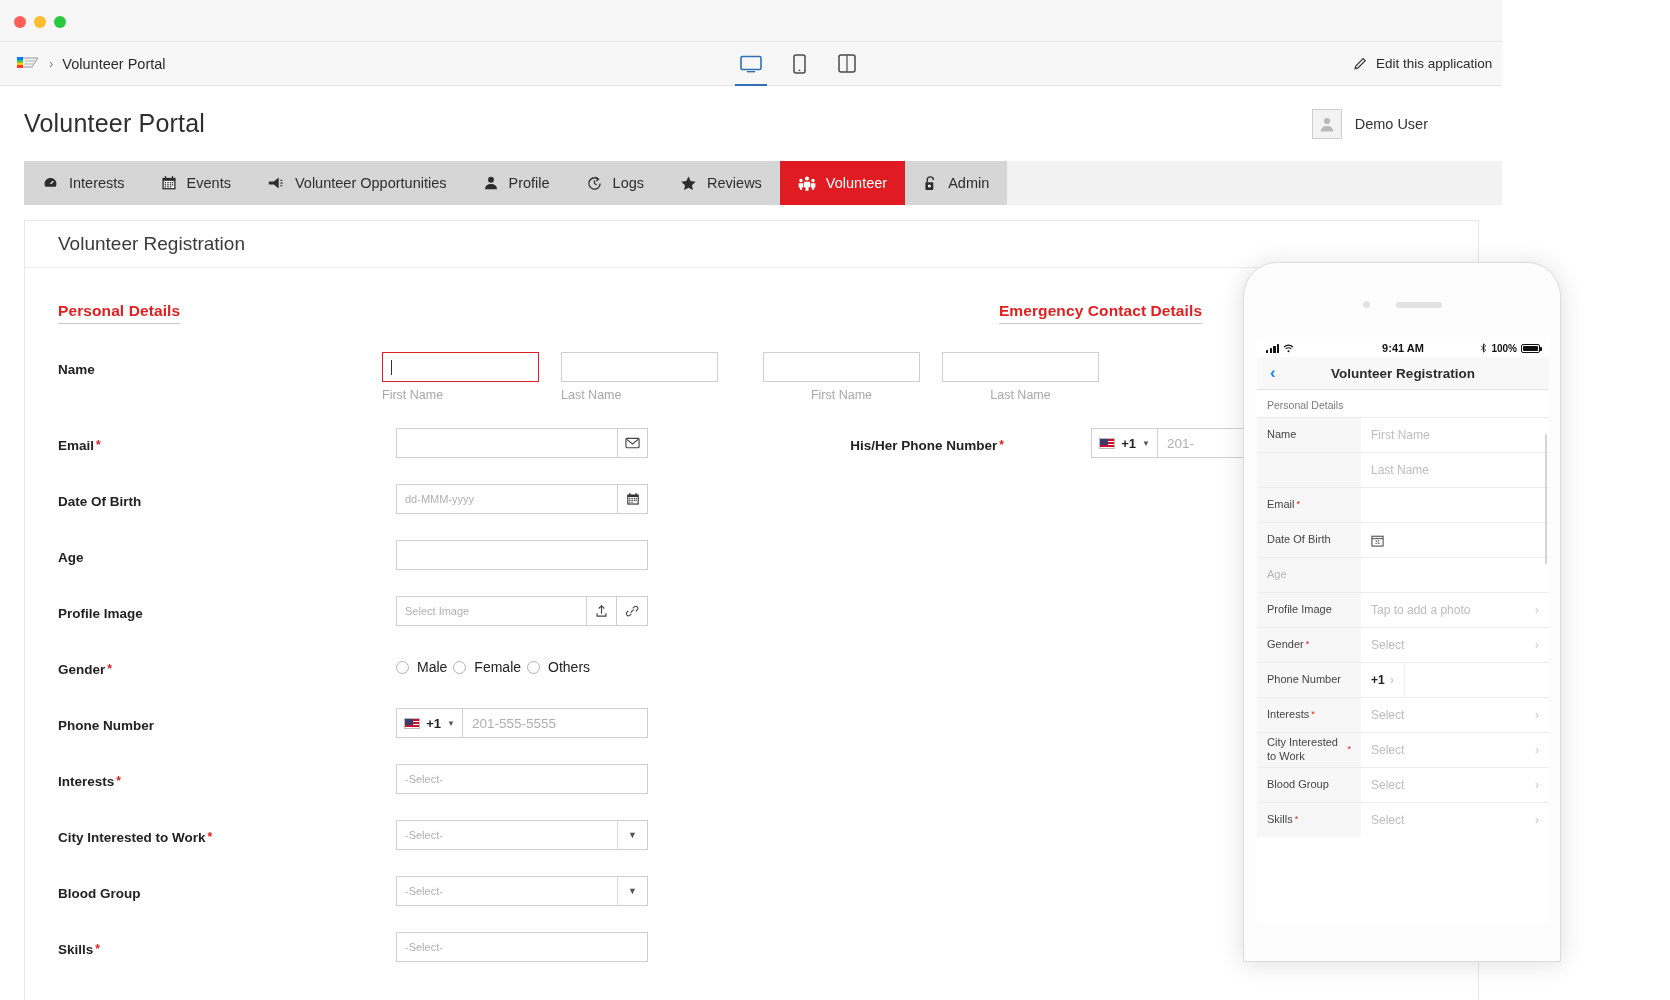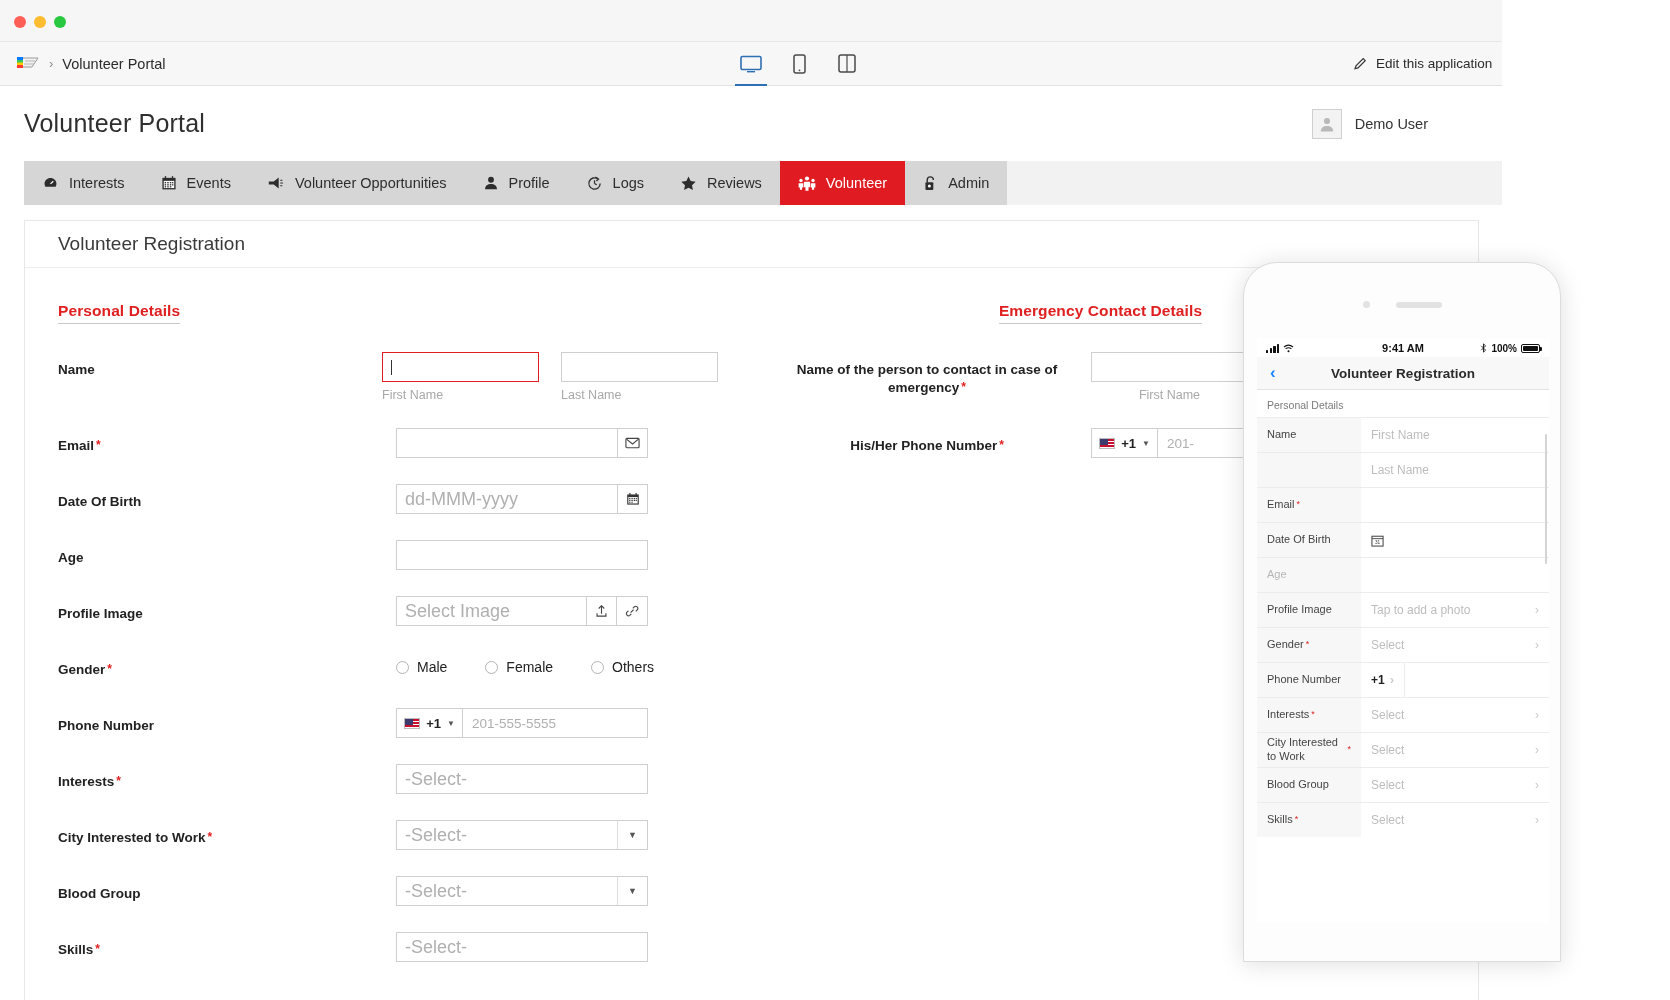--- a/index.html
+++ b/index.html
@@ -103,21 +103,21 @@
   .flabel {
     font-size:13.5px; color:#222; font-weight:bold; padding-top:9px;
     line-height:1.3;
   }
   .col-left .flabel { width:338px; }
   .col-right .flabel { width:328px; }
   .fctl { flex:1; }
 
   .inp {
     height:30px; border:1px solid #cfcfcf; background:#fff;
-    font-size:18px; color:#444; display:flex; align-items:center;
+    font-size:11px; color:#444; display:flex; align-items:center;
     padding:0 8px;
   }
   .inp.ph { color:#b0b0b0; }
   .inp.focus { border:1px solid #e02020; position:relative; }
   .caret {
     display:inline-block; width:1px; height:15px; background:#333;
     animation:none;
   }
   .hint { font-size:12.5px; color:#a8a8a8; margin-top:6px; }
 
@@ -125,21 +125,21 @@
   .name-pair .ncell { width:157px; }
 
   .with-addon { display:flex; }
   .with-addon .inp { flex:1; border-right:none; }
   .addon {
     width:31px; height:30px; border:1px solid #cfcfcf; background:#fff;
     display:flex; align-items:center; justify-content:center; cursor:pointer;
   }
   .addon + .addon { border-left:none; }
 
-  .radios { display:flex; align-items:center; gap:38px; height:30px; }
+  .radios { display:flex; align-items:center; gap:6px; height:30px; }
   .radio { display:flex; align-items:center; gap:8px; font-size:14px; color:#222; cursor:pointer; }
   .rcirc { width:13px; height:13px; border:1px solid #b3b3b3; border-radius:50%; background:#fff; }
 
   .phone { display:flex; }
   .phone-cc {
     display:flex; align-items:center; gap:6px; width:66px; height:30px;
     border:1px solid #cfcfcf; border-right:none; padding:0 7px; background:#fff;
   }
   .flag { width:17px; height:11px; position:relative; overflow:hidden; border:.5px solid #bbb; }
   .flag .stripes { position:absolute; inset:0;
@@ -575,21 +575,20 @@
             <div class="fctl" style="max-width:252px">
               <div class="inp ph">-Select-</div>
             </div>
           </div>
         </div>
 
         <div class="col col-right">
           <div class="section-title">Emergency Contact Details</div>
 
           <div class="frow">
-            <div class="flabel"><span>Name of the person to contact in case of emergency</span><span class="req">*</span></div>
             <div class="fctl">
               <div class="name-pair">
                 <div class="ncell">
                   <div class="inp"></div>
                   <div class="hint">First Name</div>
                 </div>
                 <div class="ncell">
                   <div class="inp"></div>
                   <div class="hint">Last Name</div>
                 </div>

